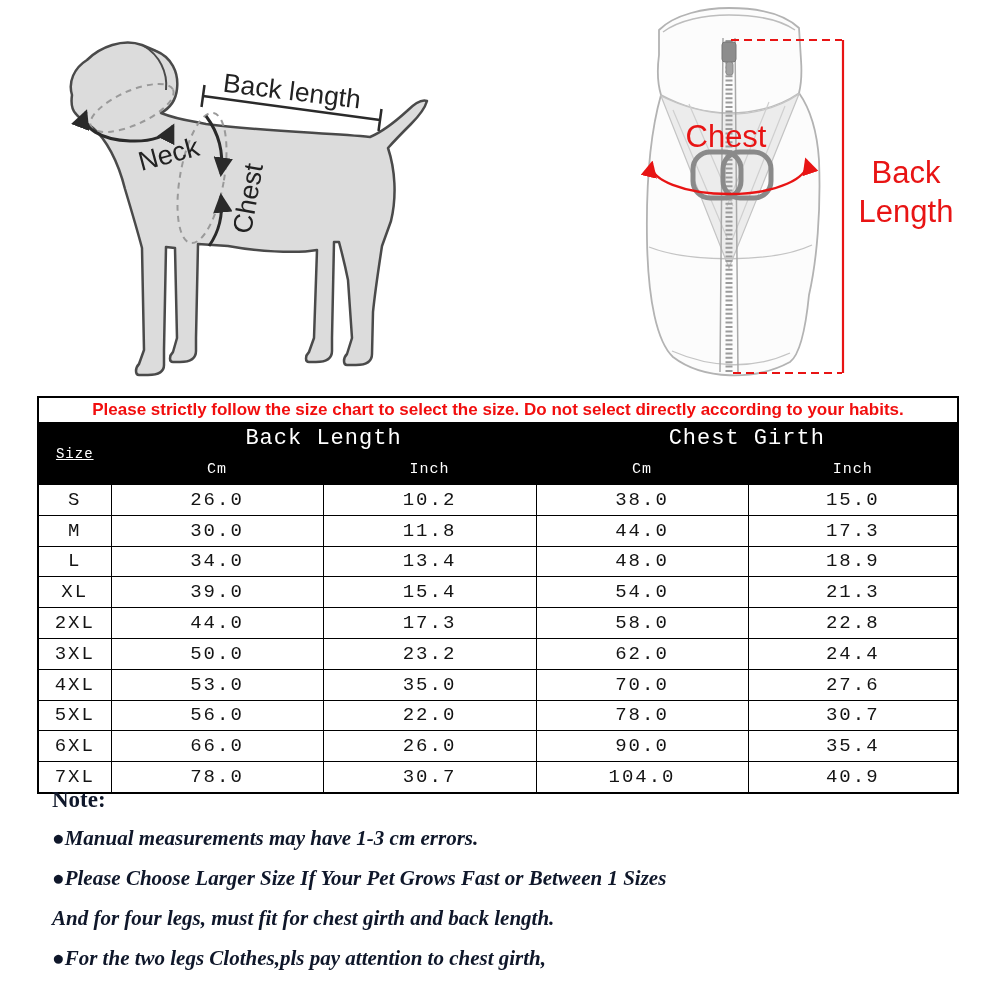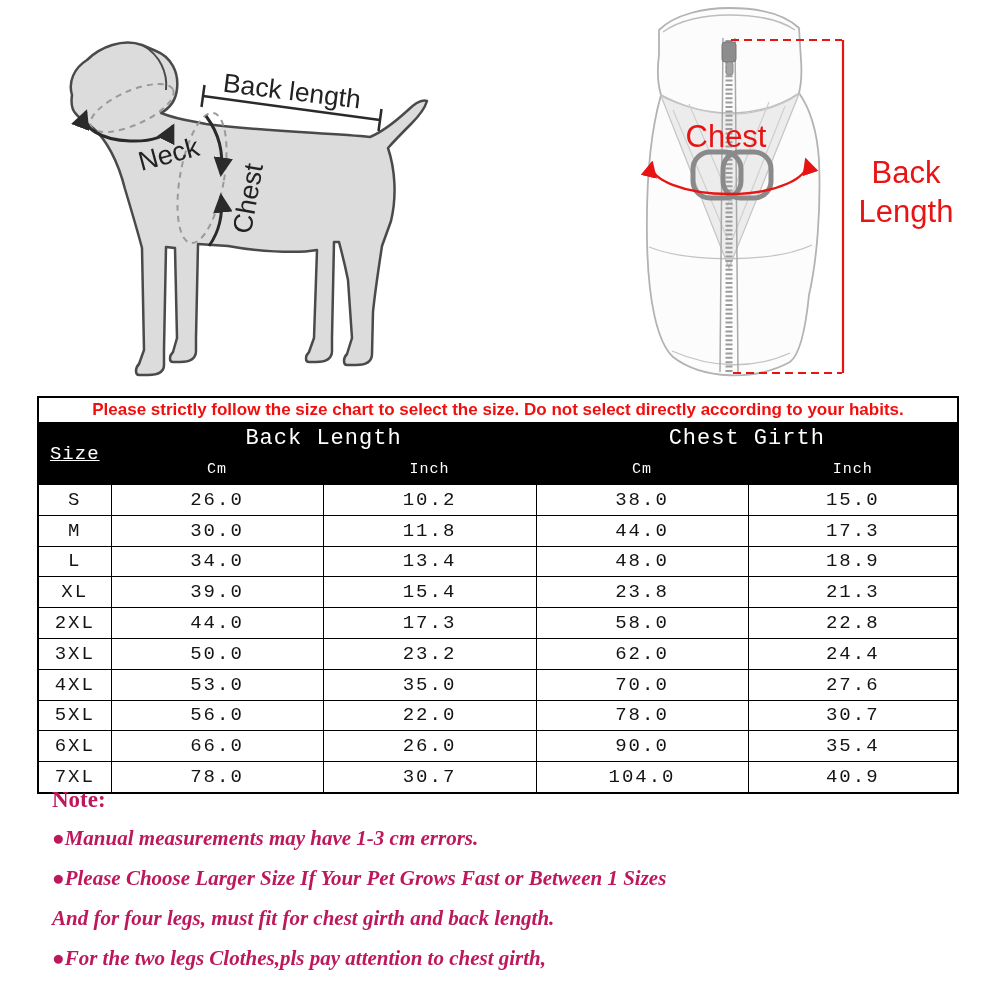--- a/index.html
+++ b/index.html
@@ -17,29 +17,29 @@
     font-family:"Liberation Mono","DejaVu Sans Mono",monospace;
     color:#141414;border:2px solid #000;
   }
   table.size-table td{padding:0;text-align:center;vertical-align:middle;border:1px solid #000;overflow:hidden;}
   td.warn-cell{
     height:24px;background:#fff;color:#f10e0e;
     font-family:"Liberation Sans",sans-serif;font-size:17px;font-weight:600;
     border-bottom:2px solid #000;white-space:nowrap;border-radius:10px;
   }
   td.hdr{background:#000;color:#fff;border:1px solid #fff;font-weight:400;}
-  td.hdr-size{font-size:19px;letter-spacing:1px;text-decoration:underline;}
+  td.hdr-size{font-size:14px;letter-spacing:1px;text-decoration:underline;}
   td.hdr-group{height:30px;font-size:22px;letter-spacing:1px;}
   td.hdr-unit{height:30px;font-size:15px;letter-spacing:1px;}
   tr.body-row td{height:29.8px;font-size:19px;letter-spacing:2px;background:#fff;}
 
   
   .notes{
     position:absolute;left:52px;top:786px;width:900px;
-    font-family:"Liberation Serif","DejaVu Serif",serif;font-weight:bold;color:#be185d;
+    font-family:"Liberation Serif","DejaVu Serif",serif;font-weight:bold;color:#0f172a;
   }
   .note-title{font-size:23px;line-height:28px;margin-bottom:11px;}
   .note-item{font-size:21px;line-height:27px;margin-bottom:13px;white-space:nowrap;font-style:italic;}
 </style>
 </head>
 <body>
 
 <div class="canvas">
 
   <svg class="abs" style="left:30px;top:20px;" width="480" height="370" viewBox="0 0 480 370">
@@ -168,21 +168,21 @@
         <td>L</td>
         <td>34.0</td>
         <td>13.4</td>
         <td>48.0</td>
         <td>18.9</td>
       </tr>
       <tr class="body-row">
         <td>XL</td>
         <td>39.0</td>
         <td>15.4</td>
-        <td>23.8</td>
+        <td>54.0</td>
         <td>21.3</td>
       </tr>
       <tr class="body-row">
         <td>2XL</td>
         <td>44.0</td>
         <td>17.3</td>
         <td>58.0</td>
         <td>22.8</td>
       </tr>
       <tr class="body-row">

